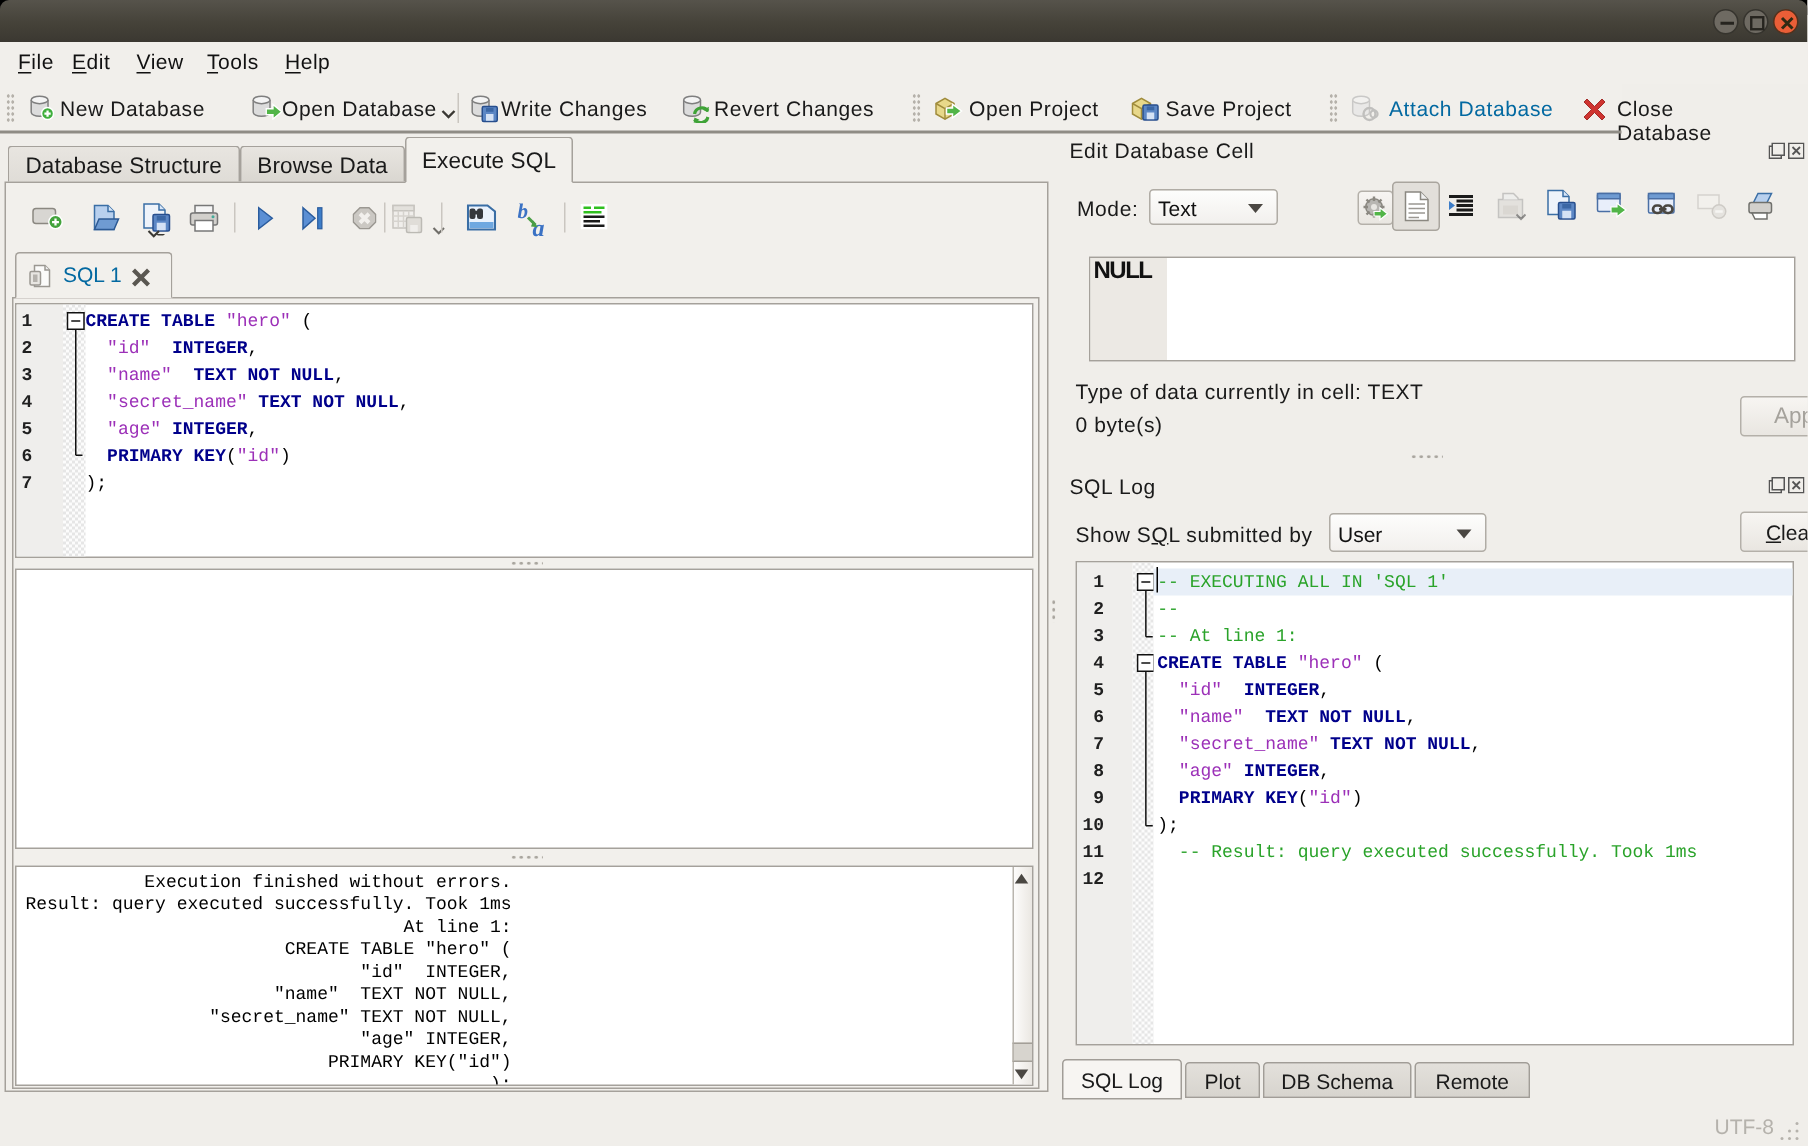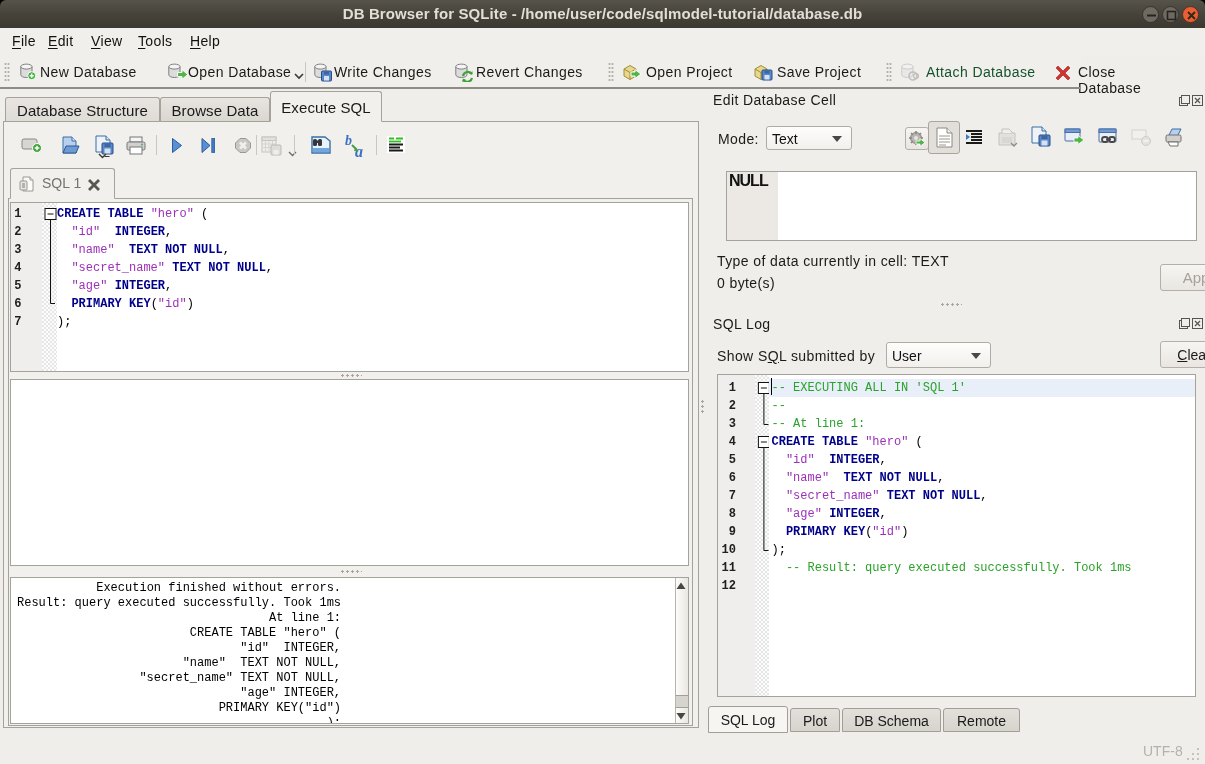--- a/index.html
+++ b/index.html
@@ -62,21 +62,20 @@
 
 .btab { position:absolute; font-size:14px; color:#1a1a1a; text-align:center;
   border:1px solid #a19d97; background:linear-gradient(#e3e0db,#d7d4ce); border-radius:3px 3px 0 0; }
 .btab.active { background:#f7f5f2; height:27px; z-index:3; }
 </style>
 </head>
 <body>
 
 <div id="titlecorners"></div>
 <div id="titlebar">
-  <div id="titletext">DB Browser for SQLite - /home/user/code/sqlmodel-tutorial/database.db</div>
   <div class="winbtn" style="left:1142px;">
     <svg width="17" height="17">
         <line x1="4" y1="8.5" x2="13" y2="8.5" stroke="#26241f" stroke-width="2"></line>
       </svg>
   </div>
   <div class="winbtn" style="left:1162px;">
     <svg width="17" height="17">
         <rect x="4.5" y="4.5" width="8" height="8" fill="none" stroke="#26241f" stroke-width="1.6"></rect>
       </svg>
   </div>
@@ -146,21 +145,21 @@
     <rect x="11.5" y="8" width="5" height="2.5" fill="#3b67a5"></rect>
   </svg>
   <span class="tblabel" style="left:777px;">Save Project</span>
   <div class="tbgrip" style="left:886px;"></div>
   <svg class="abs" style="left:900px; top:7px;" width="20" height="19" viewBox="0 0 20 19" opacity="0.55">
     <path d="M1.8 3.6 v8.2 c0 1.5 2.5 2.7 5.6 2.7 s5.6-1.2 5.6-2.7 V3.6" fill="#e4e4e4" stroke="#aaa"></path>
     <ellipse cx="7.4" cy="3.6" rx="5.6" ry="2.5" fill="#f4f4f4" stroke="#aaa"></ellipse>
     <circle cx="13" cy="13" r="4" fill="none" stroke="#999" stroke-width="1.6"></circle>
     <circle cx="16" cy="13" r="2.4" fill="none" stroke="#999" stroke-width="1.4"></circle>
   </svg>
-  <span class="tblabel" style="left:926px; color:#14532d;">Attach Database</span>
+  <span class="tblabel" style="left:926px; color:#0369a1;">Attach Database</span>
   <svg class="abs" style="left:1055px; top:9px;" width="16" height="16" viewBox="0 0 16 16">
     <path d="M3 1 L8 6 L13 1 L15 3 L10 8 L15 13 L13 15 L8 10 L3 15 L1 13 L6 8 L1 3 z" fill="#cf3430" stroke="#9c1f1c" stroke-width="0.6"></path>
   </svg>
   <span class="tblabel" style="left:1078px;">Close Database</span>
 </div>
 
 <div class="tab" style="left:5px; top:97px; width:155px; height:41px; line-height:25px;">Database Structure</div>
 <div class="tab" style="left:160px; top:97px; width:110px; height:25px; line-height:25px;">Browse Data</div>
 <div class="tab" id="tab-active" style="left:270px; top:91px; width:112px; height:31px; line-height:31px;">Execute SQL</div>
 
@@ -251,21 +250,21 @@
   </svg>
 </div>
 
 <div class="abs" style="left:10px; top:168px; width:105px; height:31px; border:1px solid #a5a19b; border-bottom:1px solid #f2f0ec; border-radius:3px 3px 0 0; background:#f2f0ec; z-index:4;">
   <svg class="abs" style="left:8px; top:7px;" width="16" height="16" viewBox="0 0 16 16">
     <path d="M4 1 h7 l3 3 v11 h-10 z" fill="#fbfbfa" stroke="#9b9892"></path>
     <path d="M11 1 v3 h3" fill="#eee" stroke="#9b9892"></path>
     <rect x="1" y="5" width="7" height="9" rx="1" fill="#e8e6e2" stroke="#9b9892"></rect>
     <rect x="3" y="7" width="3" height="5" fill="#b5b2ad"></rect>
   </svg>
-  <span class="abs" style="left:31px; top:6px; font-size:14px; color:#737373;">SQL 1</span>
+  <span class="abs" style="left:31px; top:6px; font-size:14px; color:#0369a1;">SQL 1</span>
   <svg class="abs" style="left:76px; top:9px;" width="14" height="14" viewBox="0 0 14 14">
     <path d="M3 1 L7 5 L11 1 L13 3 L9 7 L13 11 L11 13 L7 9 L3 13 L1 11 L5 7 L1 3 z" fill="#5a5751"></path>
   </svg>
 </div>
 
 <div class="frame" style="left:8px; top:198px; width:685px; height:528px; background:#f2f0ec; z-index:2;"></div>
 
 <div class="frame white" style="left:10px; top:202px; width:679px; height:170px; z-index:3; overflow:hidden;">
   <div class="abs" style="left:0; top:0; width:31px; height:168px; background:#efeeec;"></div>
   <div class="abs foldcol" style="left:31px; top:0; width:15px; height:168px;"></div>

